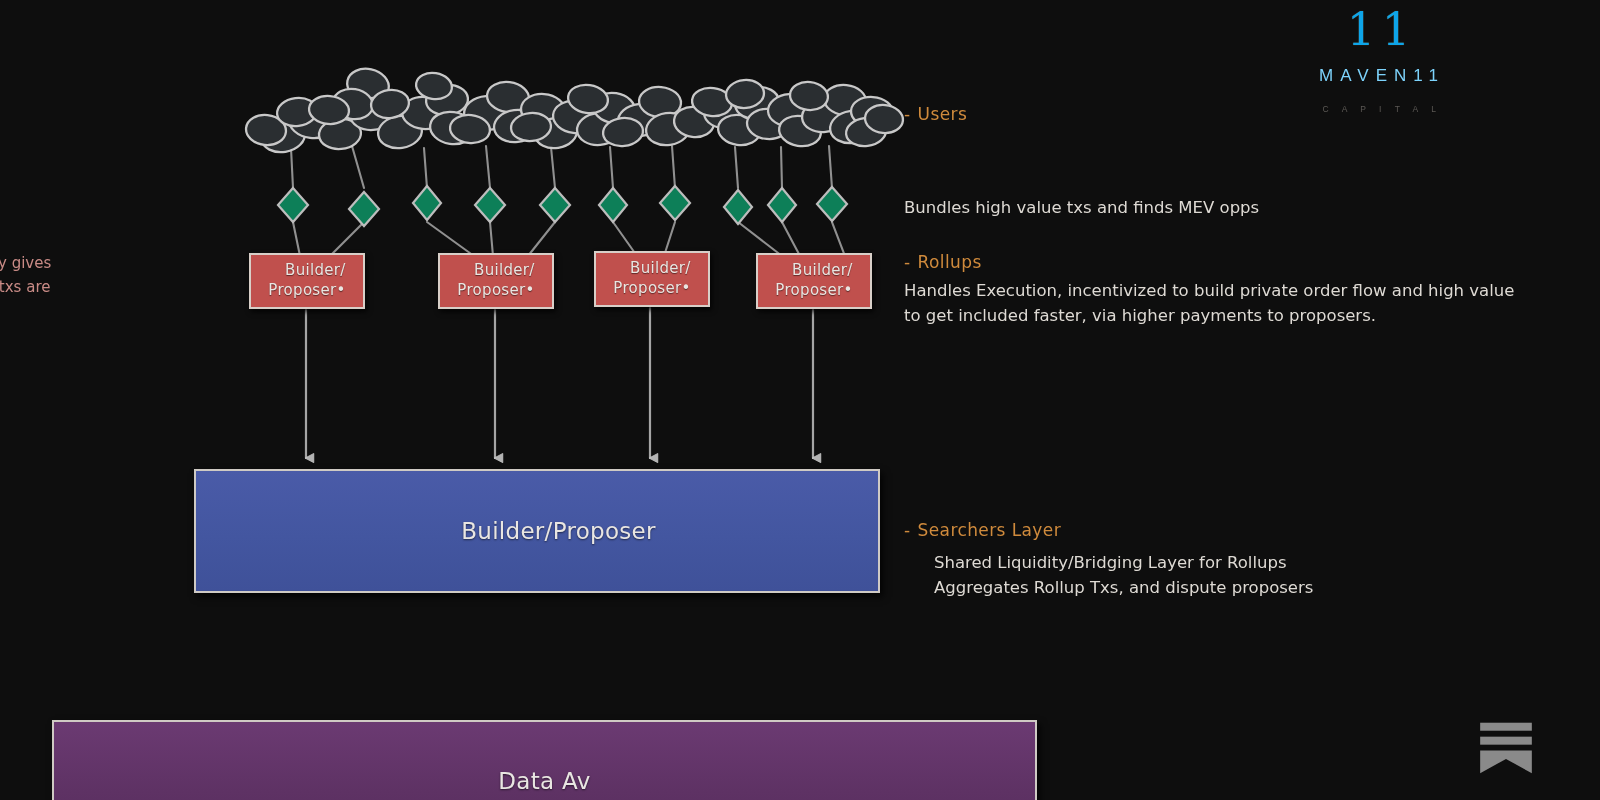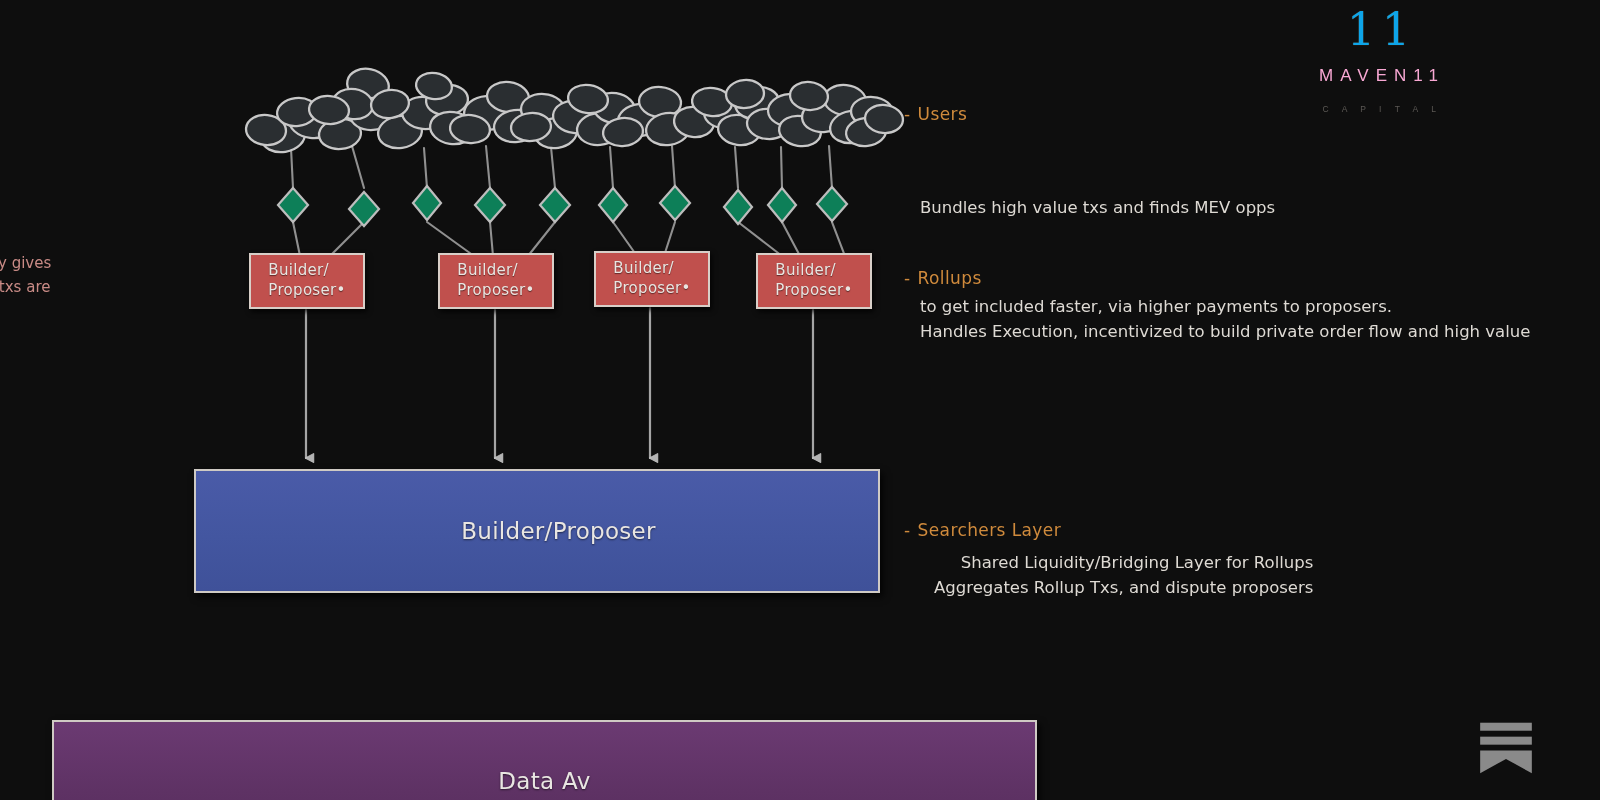--- a/index.html
+++ b/index.html
@@ -21,21 +21,21 @@
     pointer-events:none;
   }
 
   
   .node-box{
     position:absolute;
     box-sizing:border-box;
     display:flex;
     align-items:center;
     justify-content:center;
-    text-align:left;
+    text-align:right;
     color:#e9e6e2;
     letter-spacing:.3px;
   }
   .bp-small{
     width:116px;height:56px;
     background:#c0504d;
     border:2px solid #d8cfc8;
     box-shadow:2px 3px 5px rgba(0,0,0,.75);
     font-size:15px;
     line-height:1.32;
@@ -70,21 +70,20 @@
     font-size:17px;
     letter-spacing:.4px;
     white-space:nowrap;
   }
   .legend-head .dash{margin-right:7px;color:#cf8a3c;}
   .legend-body{
     color:#dedad4;
     font-size:16.5px;
     line-height:1.52;
     margin-top:6px;
-    margin-left:16px;
     white-space:nowrap;
   }
 
   
   .note-left{
     position:absolute;
     left:-62px;top:251px;
     color:#c98b86;
     font-size:15px;
     line-height:1.62;
@@ -103,21 +102,21 @@
     color:#0ea5e9;
     letter-spacing:7px;
     line-height:1;
     font-family:"DejaVu Serif", serif;
     text-shadow:0 0 1px rgba(201,161,94,.5);
   }
   .logo-word{
     margin-top:14px;
     font-size:17px;
     letter-spacing:7px;
-    color:#f9a8d4;
+    color:#7dd3fc;
     font-family:"Liberation Sans", sans-serif;
   }
   .logo-sub{
     margin-top:18px;
     font-size:8.5px;
     letter-spacing:5.5px;
     color:#5c5955;
     font-family:"Liberation Sans", sans-serif;
   }
 
@@ -290,35 +289,35 @@
   <div class="legend" style="top:104px;">
     <div class="legend-head">
       <span class="dash">-</span><span>Users</span>
     </div>
   </div>
 
   <div class="legend" style="top:189px;">
     <div class="legend-body">Bundles high value txs and finds MEV opps</div>
   </div>
 
-  <div class="legend" style="top:268px;">
+  <div class="legend" style="top:252px;">
     <div class="legend-head">
       <span class="dash">-</span><span>Rollups</span>
     </div>
     <div class="legend-body">
+      <div>Handles Execution, incentivized to build private order flow and high value</div>
       <div>to get included faster, via higher payments to proposers.</div>
-      <div>Handles Execution, incentivized to build private order flow and high value</div>
     </div>
   </div>
 
   <div class="legend" style="top:520px;">
     <div class="legend-head">
       <span class="dash">-</span><span>Searchers Layer</span>
     </div>
-    <div class="legend-body" style="margin-left:30px;margin-top:10px;text-align:right;">
+    <div class="legend-body" style="margin-left:30px;margin-top:10px;">
       <div>Shared Liquidity/Bridging Layer for Rollups</div>
       <div>Aggregates Rollup Txs, and dispute proposers</div>
     </div>
   </div>
 
   <div class="logo">
     <div class="logo-mark">11</div>
     <div class="logo-word">MAVEN11</div>
     <div class="logo-sub">C A P I T A L</div>
   </div>

